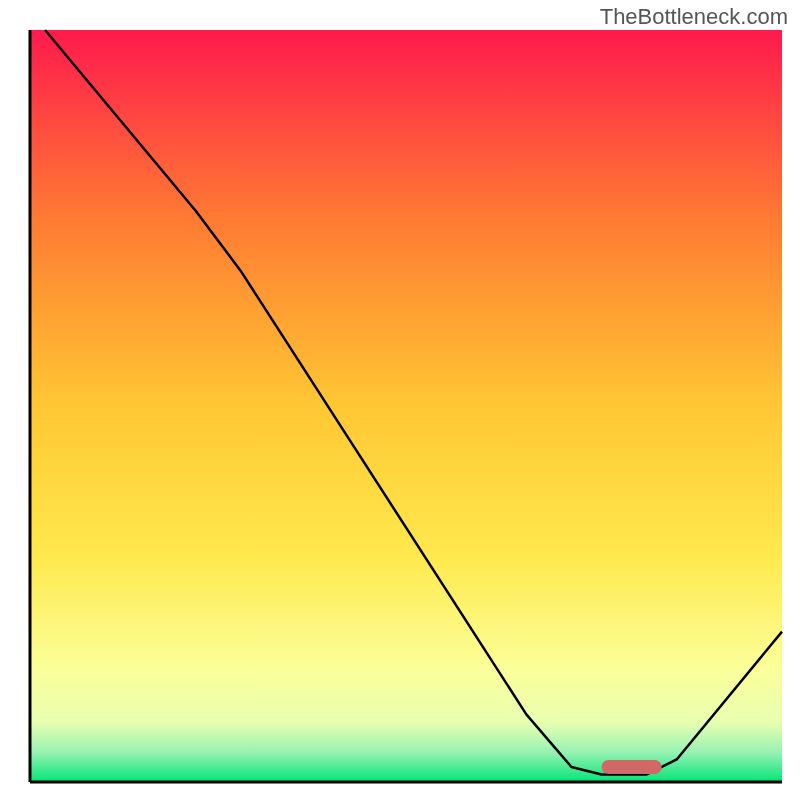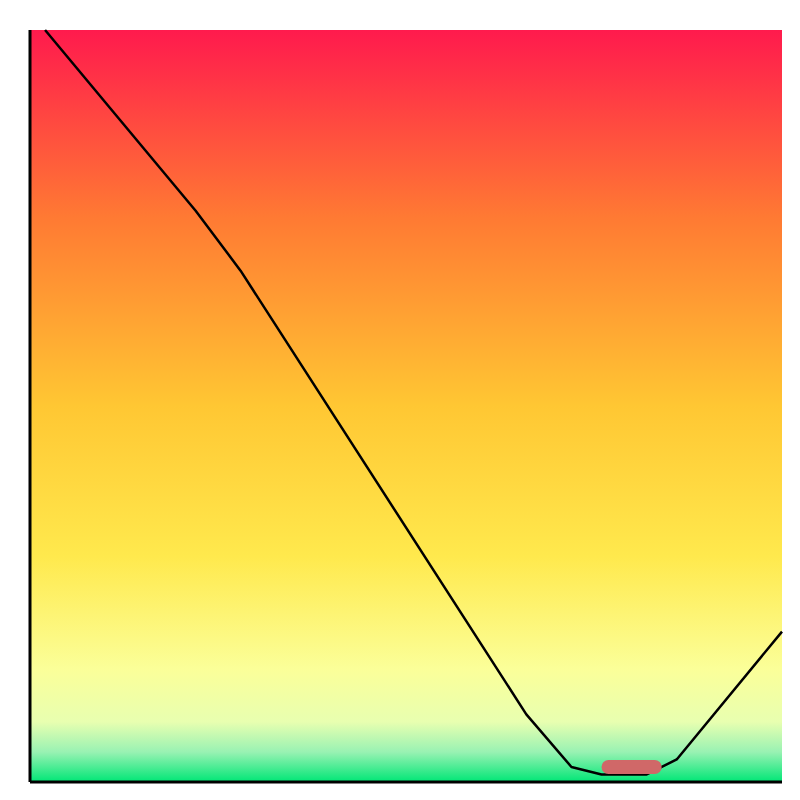--- a/index.html
+++ b/index.html
@@ -26,20 +26,21 @@
     z-index: 10;
   }
   svg {
     display: block;
   }
 </style>
 </head>
 <body>
 
 <div class="chart-container">
+  <div class="watermark">TheBottleneck.com</div>
   <svg id="chart-svg" width="800" height="800" viewBox="0 0 800 800">
     <defs>
       <linearGradient id="bg-grad" x1="0" y1="0" x2="0" y2="1">
           <stop offset="0%" stop-color="#ff1a4d"></stop>
           <stop offset="25%" stop-color="#ff7a33"></stop>
           <stop offset="50%" stop-color="#ffc733"></stop>
           <stop offset="70%" stop-color="#ffe94d"></stop>
           <stop offset="85%" stop-color="#fbff99"></stop>
           <stop offset="92%" stop-color="#e8ffb0"></stop>
           <stop offset="96%" stop-color="#99f2b3"></stop>

